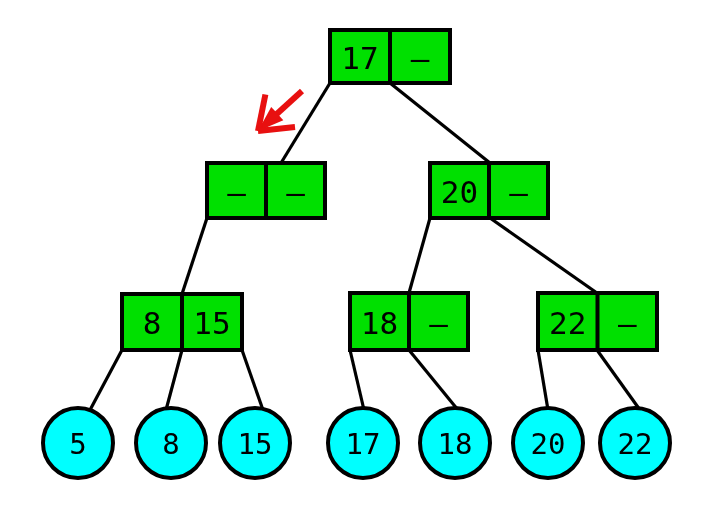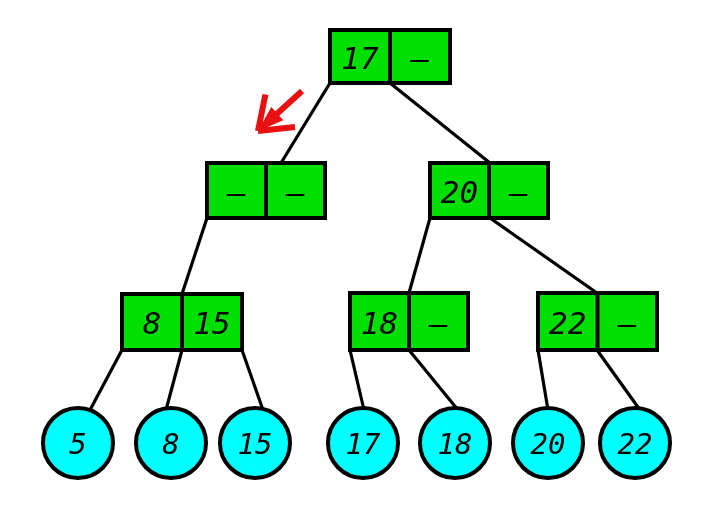--- a/index.html
+++ b/index.html
@@ -7,21 +7,20 @@
     padding: 0;
     background: #ffffff;
   }
   #canvas-wrap {
     position: relative;
     width: 723px;
     height: 512px;
     background: #ffffff;
     overflow: hidden;
     font-family: "DejaVu Sans Mono", "Liberation Mono", monospace;
-    font-style: italic;
   }
   svg#tree-svg {
     position: absolute;
     left: 0;
     top: 0;
     width: 723px;
     height: 512px;
   }
   .edge {
     stroke: #000000;

